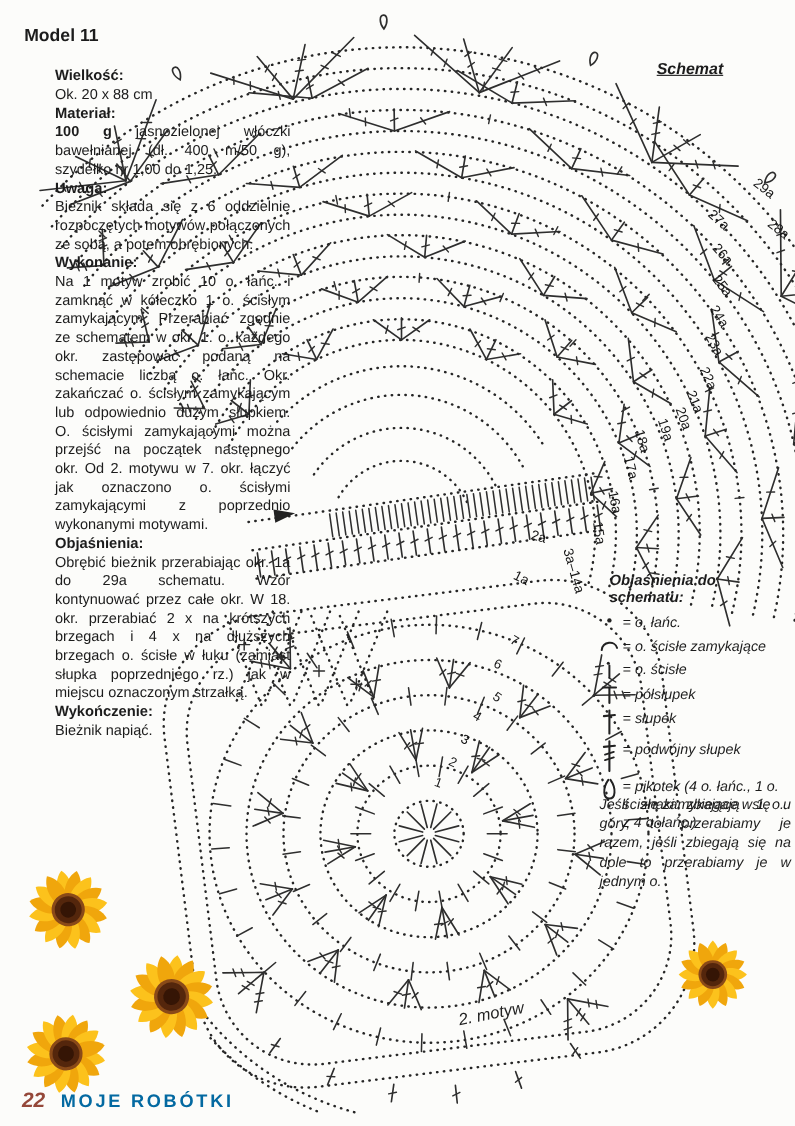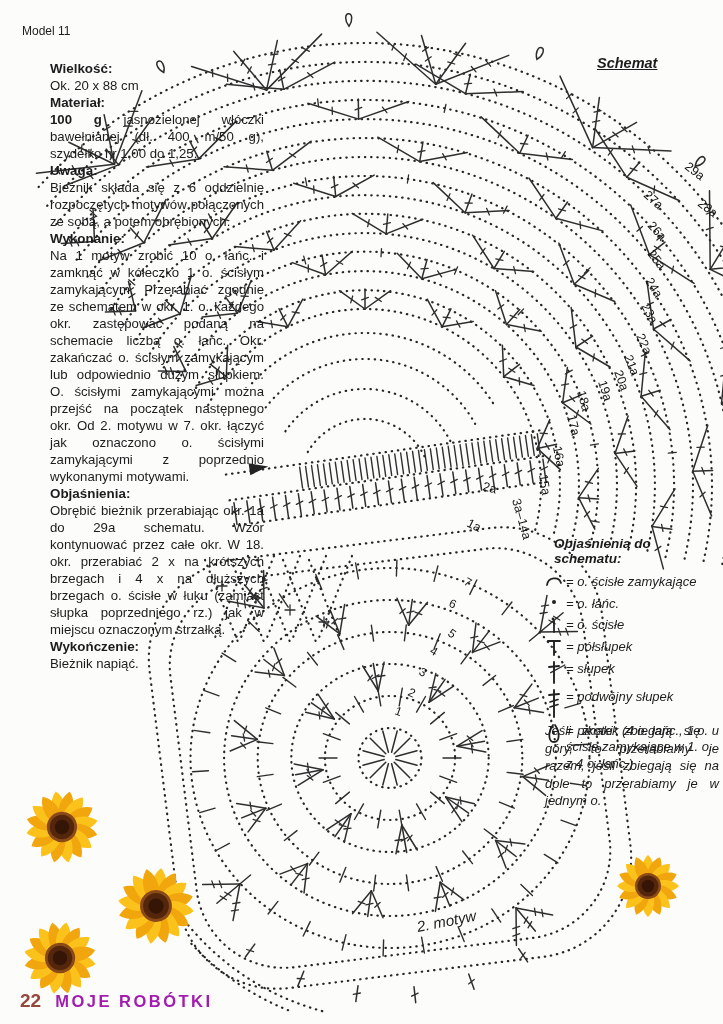--- a/index.html
+++ b/index.html
@@ -10,35 +10,35 @@
   }
   .page{position:absolute;inset:0;}
   svg#diagram{position:absolute;left:0;top:0;width:723px;height:1024px;}
   .stroke{stroke:#2e2e2e;fill:none;stroke-linecap:round;}
   .dots{stroke:#262626;stroke-width:2.2;fill:none;stroke-dasharray:0.4 5.8;stroke-linecap:round;}
   .picot{fill:none;stroke:#2e2e2e;stroke-width:1.5;}
   .lbl{font:12.5px "Liberation Sans",sans-serif;fill:#161616;}
   .rnum{font:12px "Liberation Sans",sans-serif;fill:#161616;}
   .motif{font:italic 15px "Liberation Sans",sans-serif;fill:#222;}
 
-  .model{position:absolute;left:22px;top:24px;font-size:12px;font-weight:normal;}
+  .model{position:absolute;left:22px;top:24px;font-size:16px;font-weight:bold;}
   .schemat{position:absolute;left:597px;top:55px;font-size:14.5px;font-weight:bold;font-style:italic;text-decoration:underline;}
   .col{position:absolute;left:22px;top:60px;width:214px;font-size:13.2px;line-height:17px;margin-left:28px;}
   .col h3{margin:0;font-size:13.4px;line-height:17px;font-weight:bold;}
   .col p{margin:0;text-align:justify;}
-  .legend{position:absolute;left:542px;top:536px;width:180px;}
+  .legend{position:absolute;left:542px;top:520px;width:180px;}
   .legend-title{font-size:13.5px;font-weight:bold;font-style:italic;padding-left:12px;margin-bottom:7px;}
   .lrow{display:flex;align-items:flex-start;margin-bottom:4px;}
   .licon{width:24px;flex:0 0 24px;display:flex;justify-content:center;}
   .licon svg{display:block;}
   .ltext{font-size:13px;font-style:italic;line-height:16.5px;padding-top:1px;}
   .note{position:absolute;left:545px;top:722px;width:174px;font-size:13px;font-style:italic;line-height:17.5px;text-align:justify;}
   .footer{position:absolute;left:20px;top:990px;display:flex;align-items:baseline;gap:14px;}
-  .pageno{font-size:19px;font-weight:bold;color:#95483a;}
-  .brand{font-size:16.5px;font-weight:bold;letter-spacing:2.5px;color:#a21caf;}
+  .pageno{font-size:19px;font-weight:bold;color:#95483a;font-style:italic;}
+  .brand{font-size:16.5px;font-weight:bold;letter-spacing:2.5px;color:#0369a1;}
 </style>
 </head>
 <body>
 
 <div class="page">
 
   <svg id="diagram" viewBox="0 0 723 1024">
     <g id="draw-layer">
         <path d="M307.8,452.0 A66,66 0 0 1 424.8,457.1" class="dots"></path>
         <path d="M285.4,431.3 A96,96 0 0 1 450.5,441.4" class="dots"></path>
@@ -945,33 +945,33 @@
     <section>
       <h3>Wykończenie:</h3>
       <p>Bieżnik napiąć.</p>
     </section>
   </div>
 
   <div class="legend">
     <div class="legend-title">Objaśnienia do schematu:</div>
     <div class="lrow">
       <span class="licon">
+          <svg width="20" height="12" viewBox="0 0 20 12">
+            <circle cx="10" cy="7" r="2" fill="#222"></circle>
+          </svg>
+        </span>
+      <span class="ltext">= o. łańc.</span>
+    </div>
+    <div class="lrow">
+      <span class="licon">
           <svg width="20" height="14" viewBox="0 0 20 14">
             <path d="M3,12 C4,4 15,3 17,10" fill="none" stroke="#222" stroke-width="1.8" stroke-linecap="round"></path>
           </svg>
         </span>
       <span class="ltext">= o. ścisłe zamykające</span>
-    </div>
-    <div class="lrow">
-      <span class="licon">
-          <svg width="20" height="12" viewBox="0 0 20 12">
-            <circle cx="10" cy="7" r="2" fill="#222"></circle>
-          </svg>
-        </span>
-      <span class="ltext">= o. łańc.</span>
     </div>
     <div class="lrow">
       <span class="licon">
           <svg width="20" height="17" viewBox="0 0 20 17">
             <circle cx="9" cy="3" r="1.4" fill="#222"></circle>
             <line x1="10" y1="5" x2="10" y2="16" stroke="#222" stroke-width="1.8" stroke-linecap="round"></line>
           </svg>
         </span>
       <span class="ltext">= o. ścisłe</span>
     </div>

